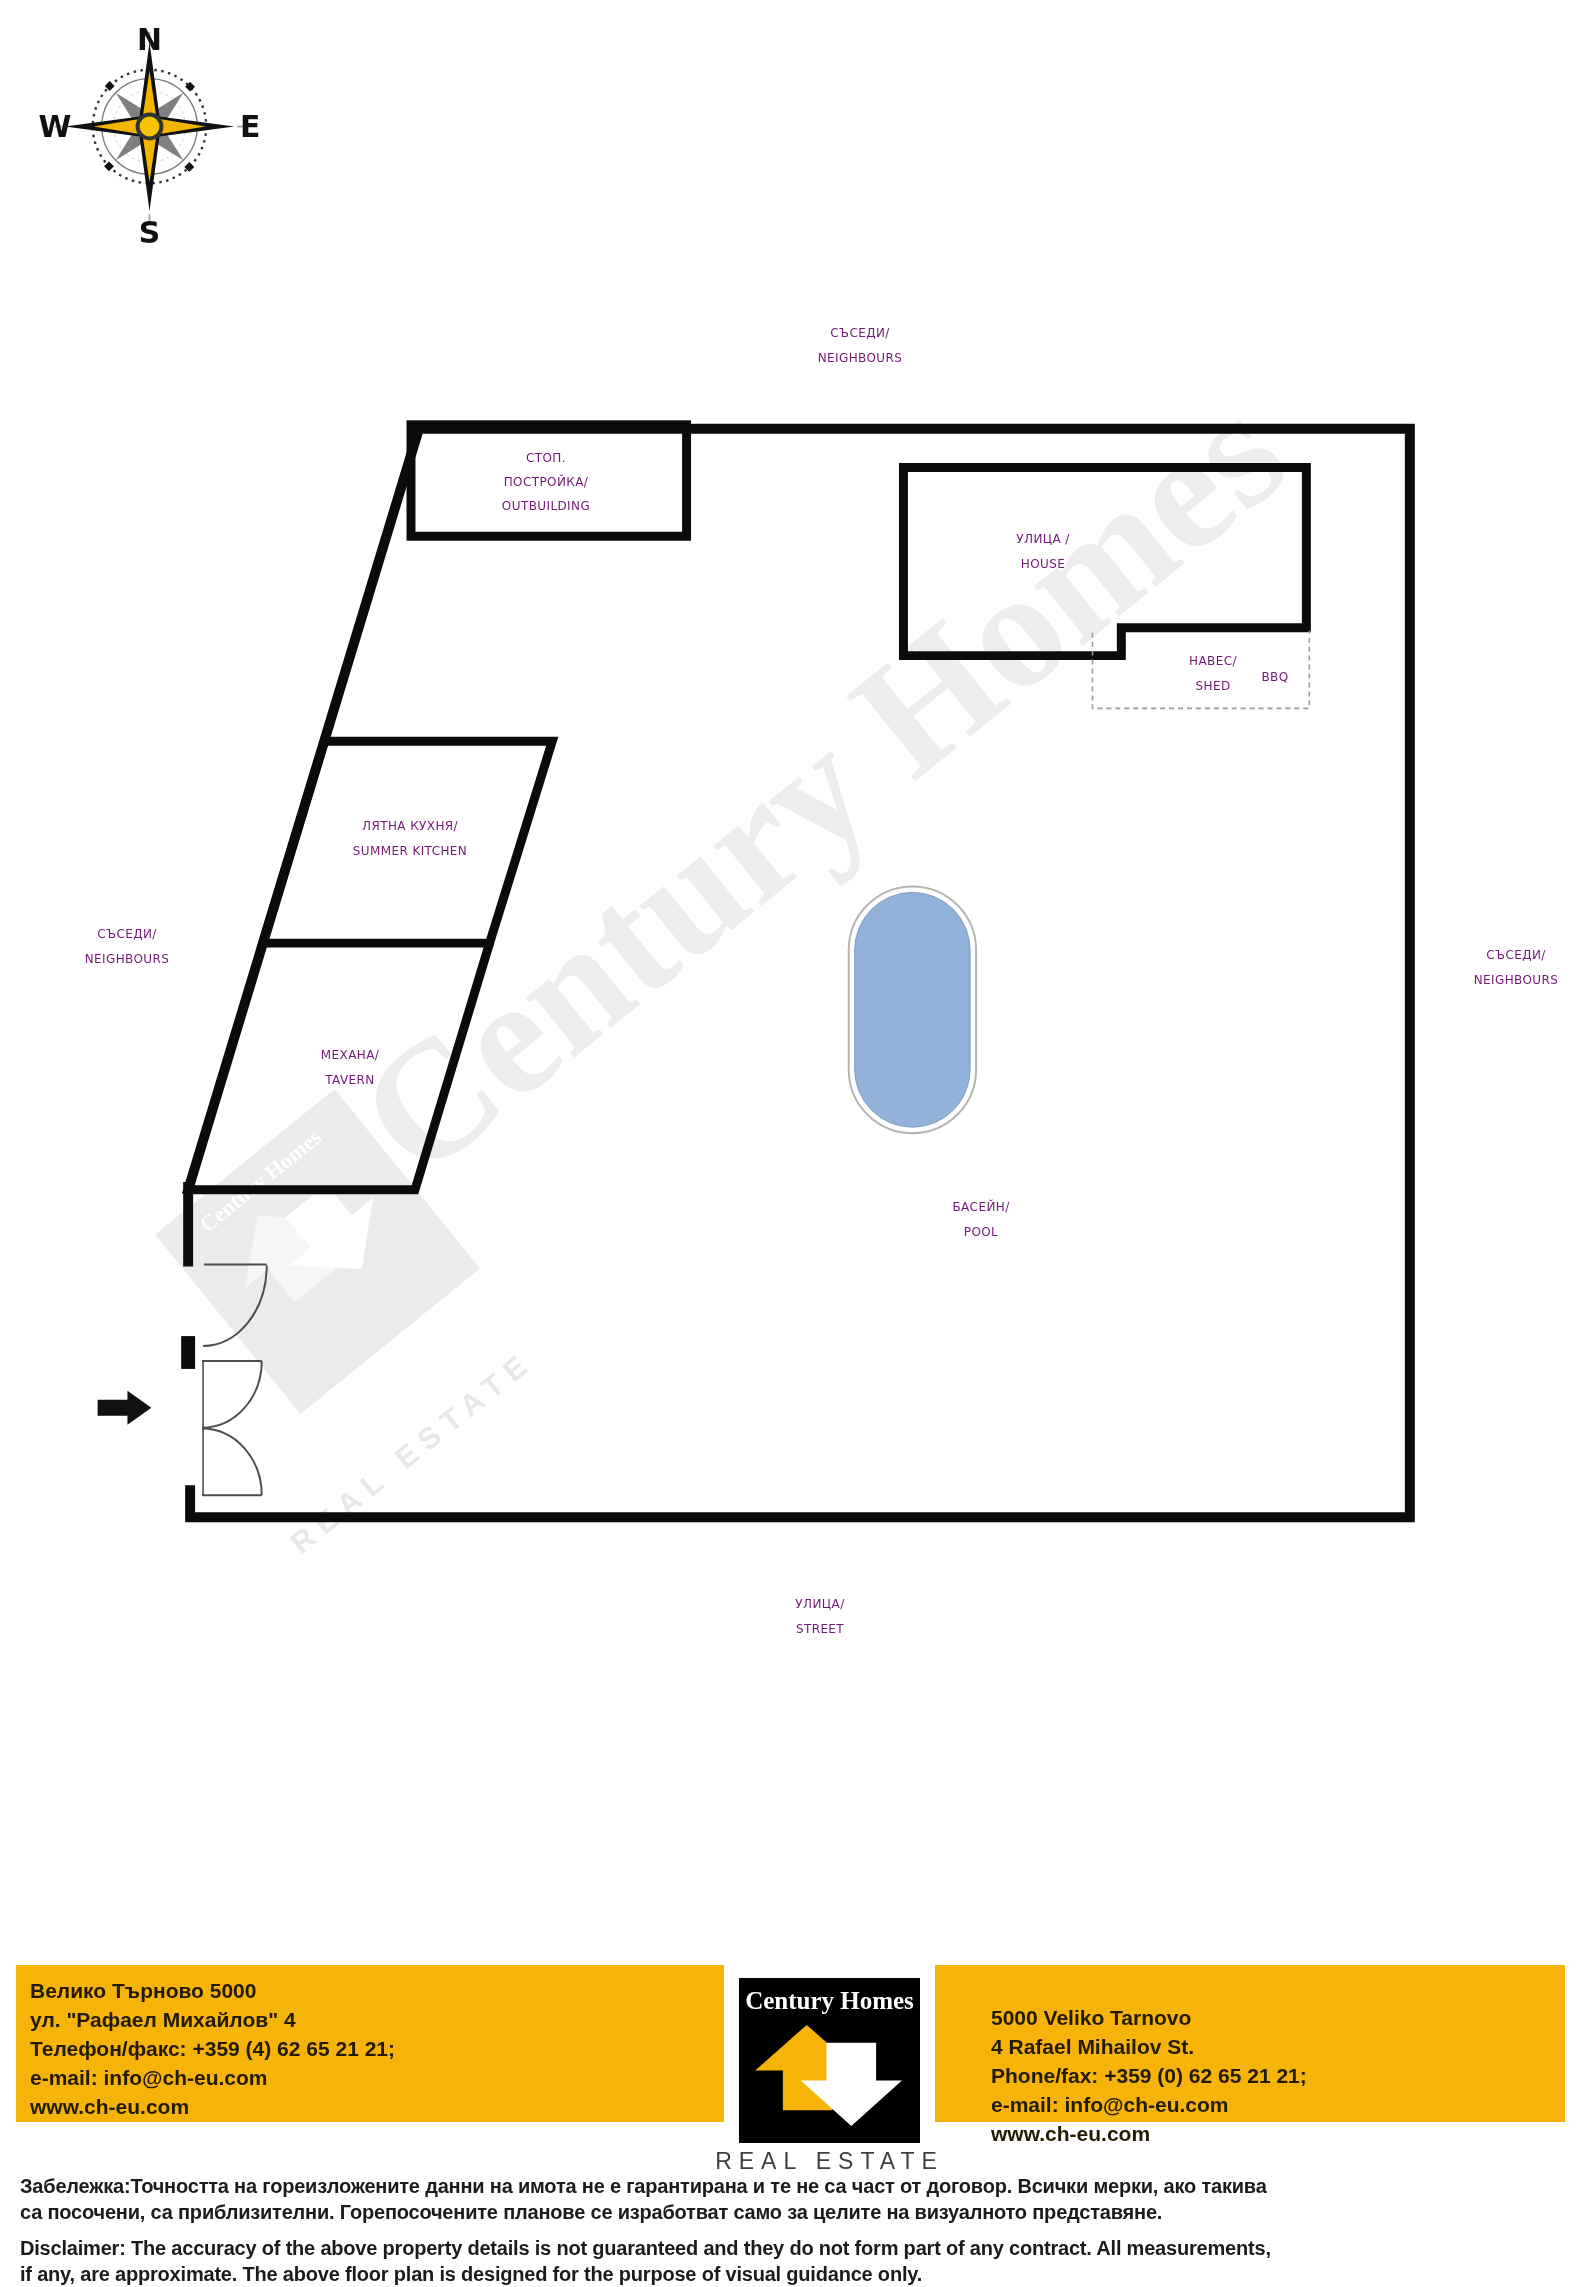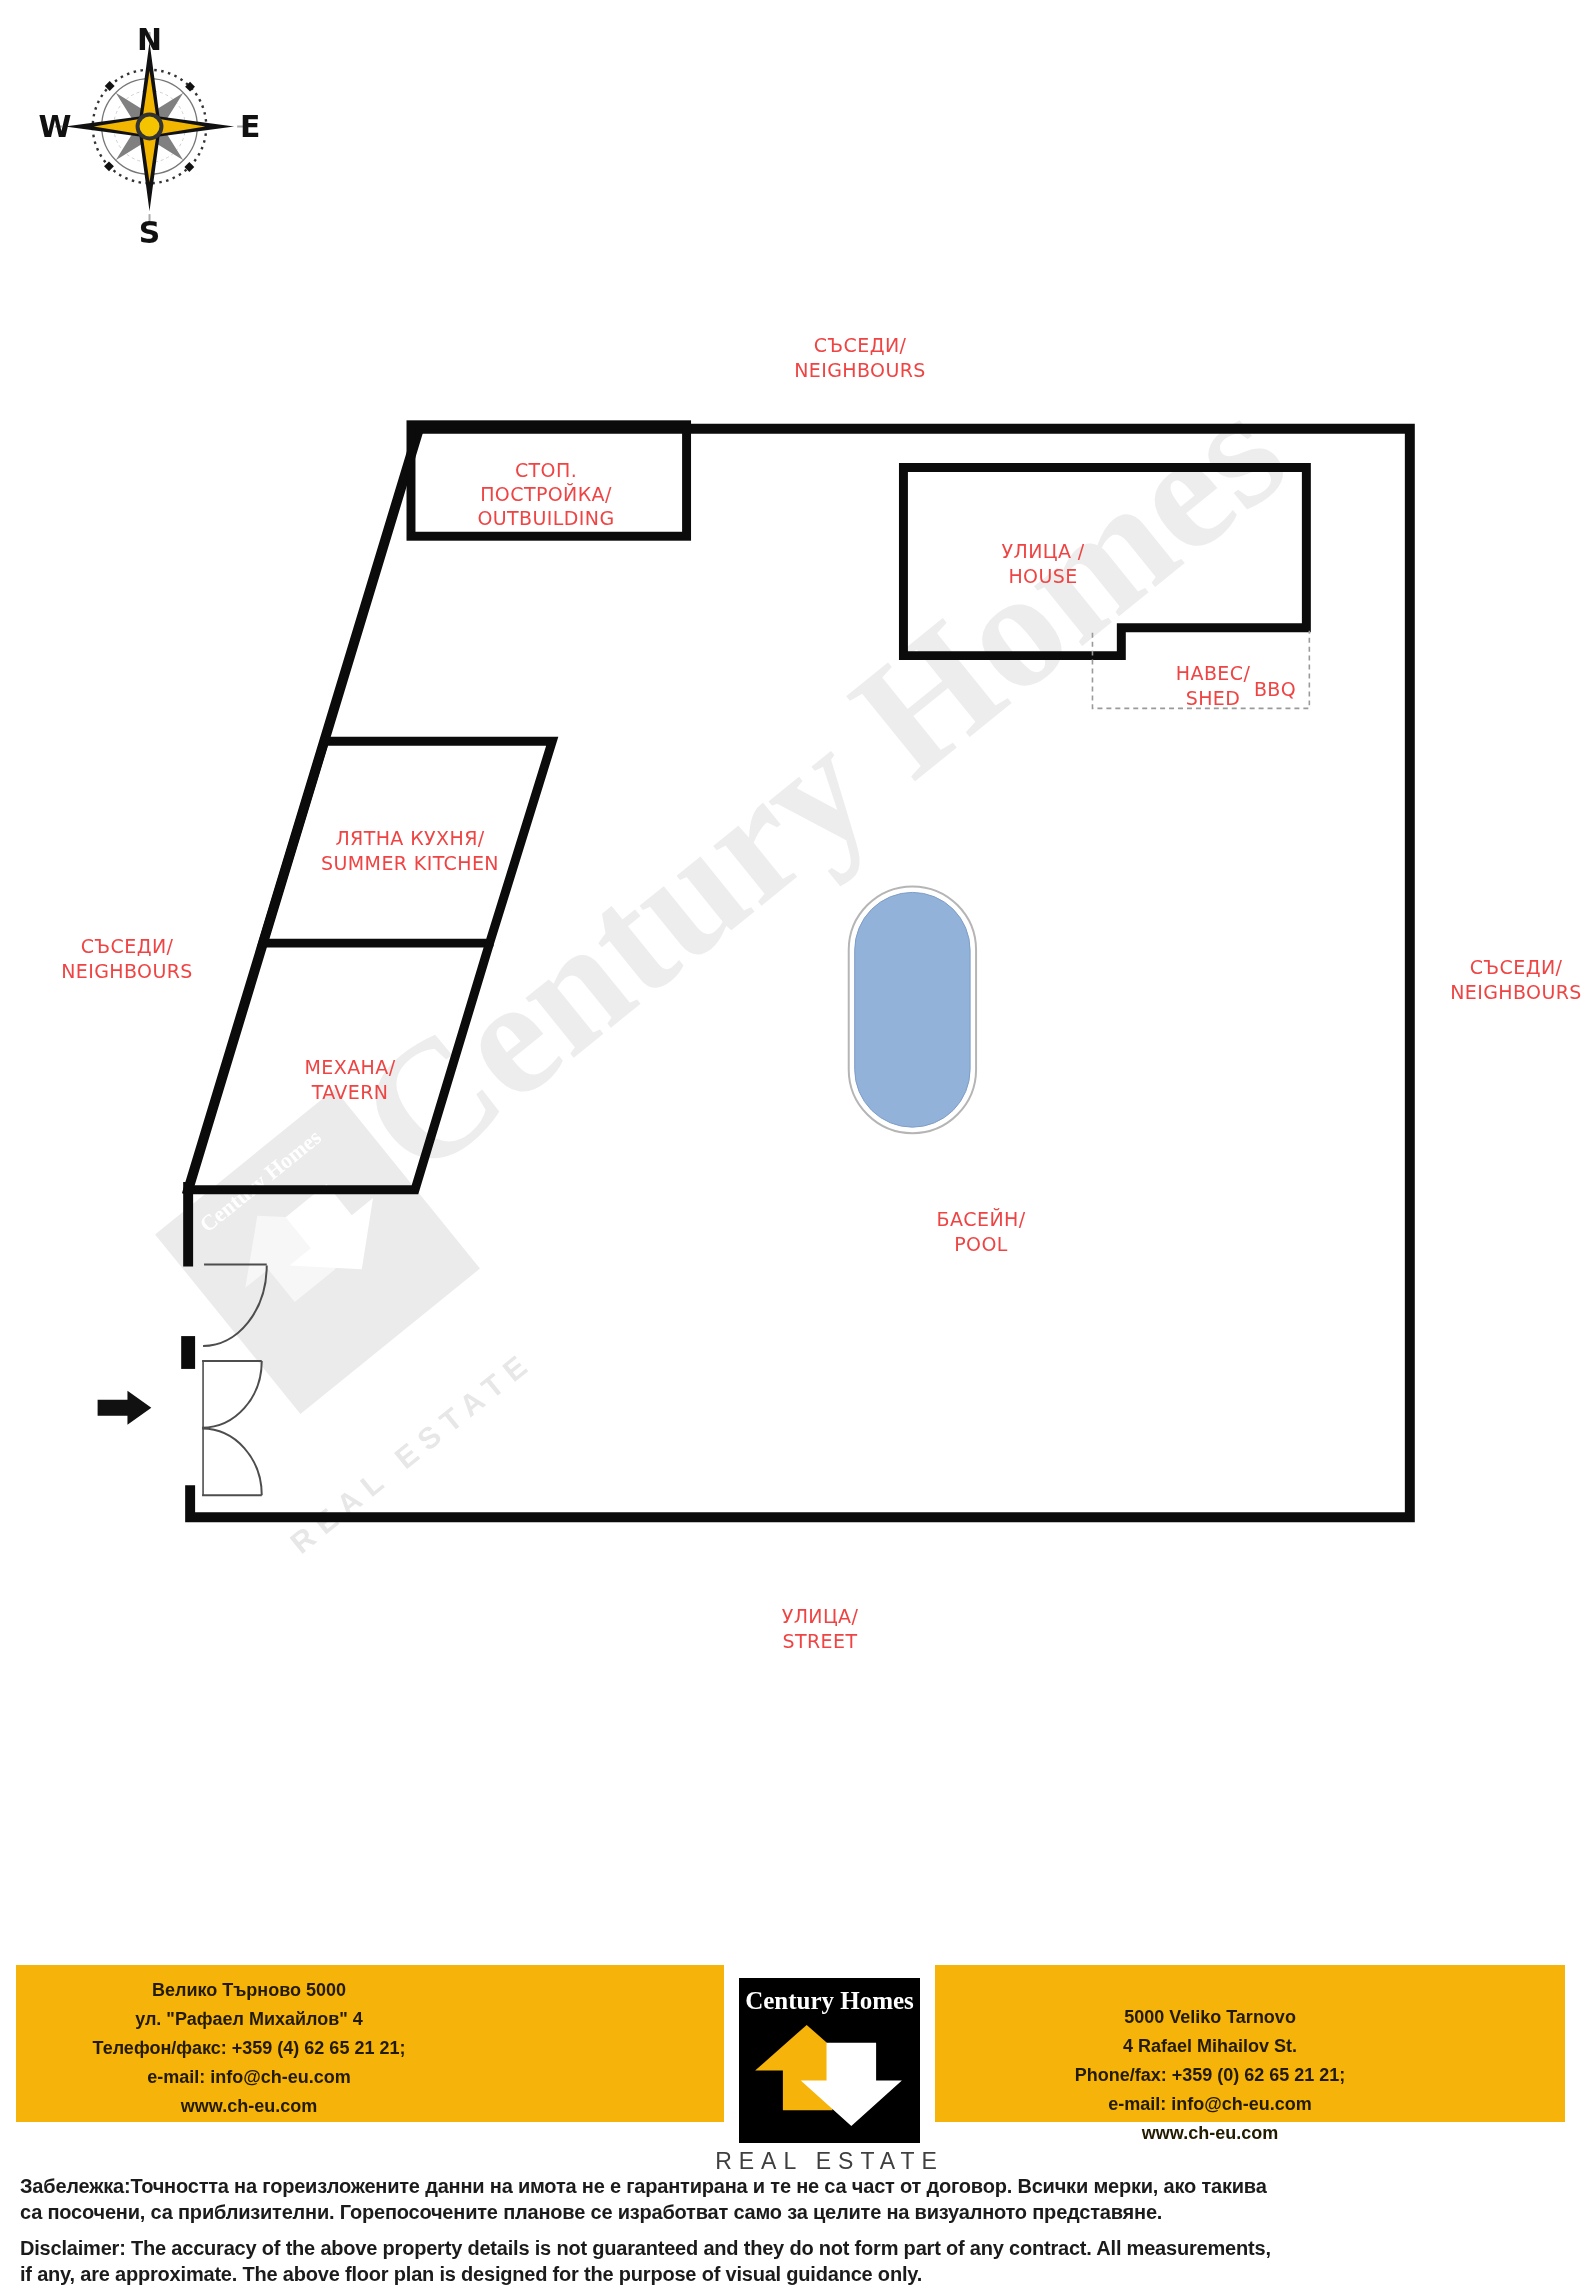--- a/index.html
+++ b/index.html
@@ -27,36 +27,35 @@
   .wm-tagline{
     position:absolute; left:261px; top:1435px; transform:rotate(-39deg);
     font-family:"Liberation Sans", sans-serif; font-weight:bold;
     font-size:30px; letter-spacing:9px; color:#e7e7e7; white-space:nowrap;
   }
 
   
   .plan-svg{ position:absolute; left:0; top:0; }
   .lbl{
     position:absolute; transform:translateX(-50%); text-align:center;
-    font-size:19px; line-height:25px; color:#ef4444; letter-spacing:0.4px;
+    font-size:12px; line-height:25px; color:#701a75; letter-spacing:0.4px;
     white-space:nowrap;
-    margin-top:12px;
   }
   .compass-svg{ position:absolute; left:38px; top:10px; }
   .compass-svg text{ font-family:"DejaVu Sans", sans-serif; font-weight:bold; font-size:30px; fill:#111; }
 
   
   .footer-bar{
     position:absolute; left:16px; top:1965px; width:1549px; height:157px;
     background:#F6B30A;
   }
   .f-block{
-    position:absolute; top:1976px; width:438px; text-align:center;
+    position:absolute; top:1976px; width:438px; 
     font-family:"Liberation Sans", sans-serif; font-weight:bold;
-    font-size:18px; line-height:29px; color:#221b00; white-space:nowrap;
+    font-size:21px; line-height:29px; color:#221b00; white-space:nowrap;
   }
   .f-left{ left:30px; }
   .f-right{ left:991px;margin-top:27px; }
   .logo-card{
     position:absolute; left:724px; top:1965px; width:211px; height:212px;
     background:#ffffff; text-align:center;
   }
   .logo-sq{
     position:absolute; left:15px; top:13px; width:181px; height:165px;
     background:#000000;

